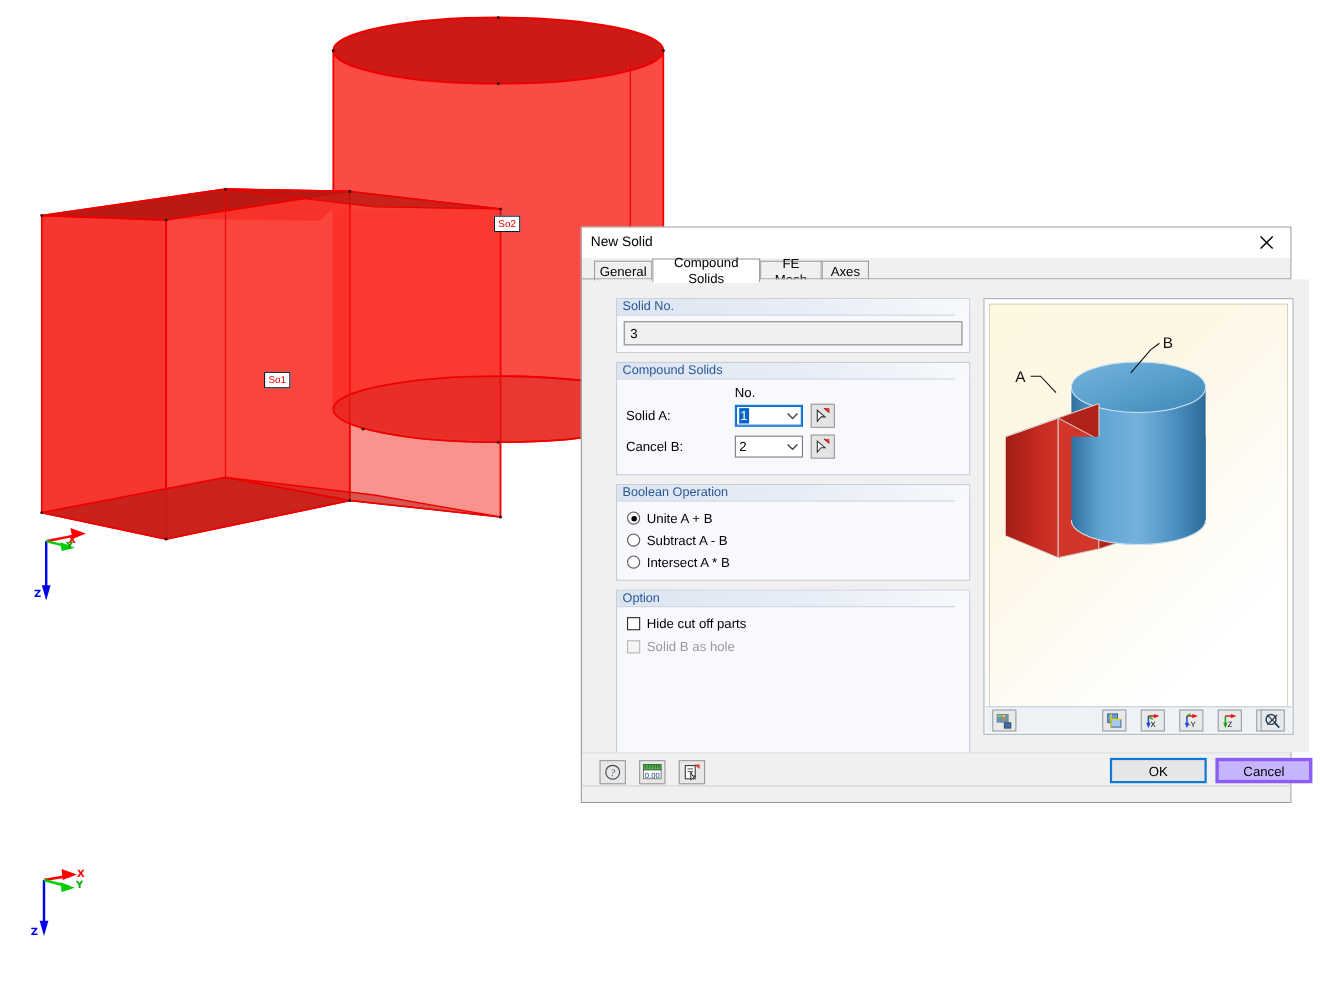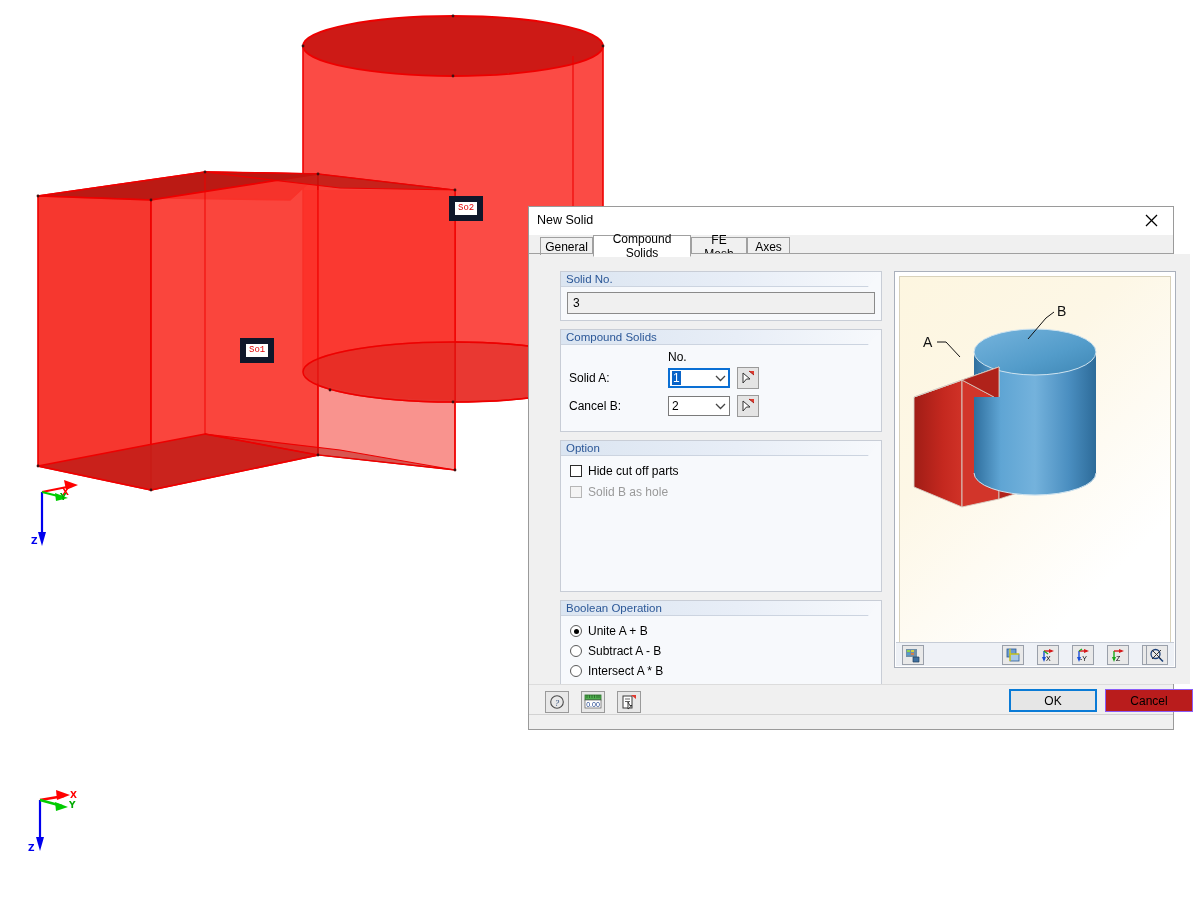--- a/index.html
+++ b/index.html
@@ -12,25 +12,25 @@
   #root { position: relative; width: 1200px; height: 900px; background:#fff; }
 
   
   #viewport { position:absolute; left:0; top:0; width:1200px; height:900px; background:#fff; }
   #viewport svg { display:block; }
 
   .lbl {
     position:absolute;
     background:#ffffff;
     color:#e00000;
-    font-family:Liberation Mono, monospace;
+    font-family:Liberation Sans, sans-serif;
     font-size:9px;
     line-height:11px;
     padding:1px 3px;
-    border:6px solid #0f172a;
+    border:1px solid #0f172a;
     white-space:nowrap;
     letter-spacing:0px;
     text-align:right;
   }
 
   .axis-label {
     position:absolute;
     font-family:"DejaVu Sans", sans-serif;
     font-size:9px;
     font-weight:bold;
@@ -211,21 +211,21 @@
     background:#f0f0f0;
     border-top:1px solid #dcdcdc;
   }
   .fbtn {
     position:absolute; top:6px; width:24px; height:22px;
     background:#e8e8e8; border:1px solid #9a9a9a;
     box-sizing:border-box; display:flex; align-items:center; justify-content:center;
   }
   .dlgbtn {
     position:absolute; top:4px; height:23px; width:88px;
-    background:#b91c1c; border:1px solid #8b5cf6;
+    background:#c4b5fd; border:3px solid #8b5cf6;
     display:flex; align-items:center; justify-content:center;
     font-size:12px; color:#000; box-sizing:border-box;
   }
   .dlgbtn.default { border:2px solid #0a7bd6; background:#e6e6e6; }
 
   .hline { position:absolute; left:0; width:644px; height:1px; background:#d2d2d2; }
 </style>
 </head>
 <body>
 
@@ -390,48 +390,48 @@
                 <svg width="16" height="16" viewBox="0 0 16 16">
                   <path d="M3,13 L3,3 L10,9 L6.5,9 Z" fill="#fff" stroke="#333" stroke-width="1"></path>
                   <path d="M9,1 L14,1 L14,5 Z" fill="#e03a2f"></path>
                   <line x1="9" y1="1" x2="14" y2="5" stroke="#a01a12" stroke-width="1"></line>
                 </svg>
               </div>
             </div>
           </div>
         </div>
 
+        <div class="grp">
+          <div class="grp-hd">Boolean Operation</div>
+          <div class="grp-bd" style="padding:6px 8px 7px 8px;">
+            <div class="rrow">
+              <span class="radio on"></span>
+              <span>Unite A + B</span>
+            </div>
+            <div class="rrow">
+              <span class="radio"></span>
+              <span>Subtract A - B</span>
+            </div>
+            <div class="rrow">
+              <span class="radio"></span>
+              <span>Intersect A * B</span>
+            </div>
+          </div>
+        </div>
+
         <div class="grp" style="height:152px;">
           <div class="grp-hd">Option</div>
           <div class="grp-bd" style="padding:6px 8px 8px 8px;">
             <div class="cbrow">
               <span class="cbox"></span>
               <span>Hide cut off parts</span>
             </div>
             <div class="cbrow">
               <span class="cbox dis"></span>
               <span class="dis-txt">Solid B as hole</span>
-            </div>
-          </div>
-        </div>
-
-        <div class="grp">
-          <div class="grp-hd">Boolean Operation</div>
-          <div class="grp-bd" style="padding:6px 8px 7px 8px;">
-            <div class="rrow">
-              <span class="radio on"></span>
-              <span>Unite A + B</span>
-            </div>
-            <div class="rrow">
-              <span class="radio"></span>
-              <span>Subtract A - B</span>
-            </div>
-            <div class="rrow">
-              <span class="radio"></span>
-              <span>Intersect A * B</span>
             </div>
           </div>
         </div>
       </div>
 
       <div id="preview">
         <div id="pvcanvas">
           <svg width="270" height="369" viewBox="0 0 270 369">
             <defs>
               <linearGradient id="cylSide" x1="0" y1="0" x2="1" y2="0">

